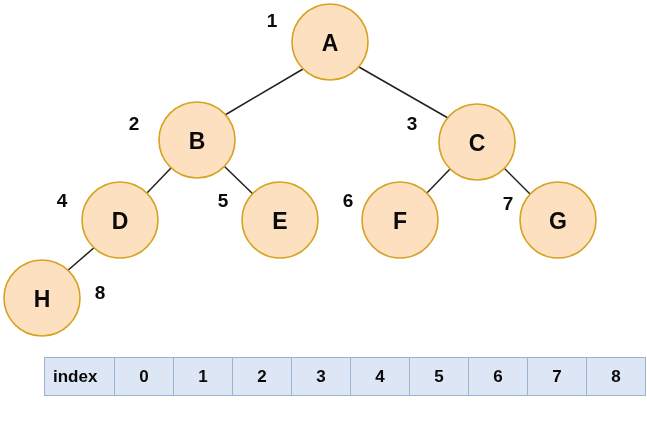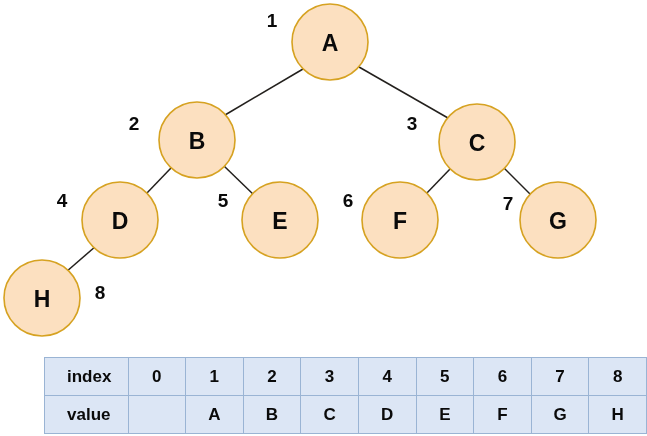--- a/index.html
+++ b/index.html
@@ -72,21 +72,21 @@
     font-size: 17px;
     font-weight: bold;
     color: #0a0a0a;
     text-align: center;
     vertical-align: middle;
     padding: 0;
   }
   #array-table td.row-label {
     width: 61px;
     text-align: left;
-    padding-left: 22px;
+    padding-left: 8px;
   }
   #array-table td.cell {
     width: 58px;
   }
 </style>
 </head>
 <body>
 
 <div id="canvas">
 
@@ -152,28 +152,16 @@
           <td class="cell">0</td>
           <td class="cell">1</td>
           <td class="cell">2</td>
           <td class="cell">3</td>
           <td class="cell">4</td>
           <td class="cell">5</td>
           <td class="cell">6</td>
           <td class="cell">7</td>
           <td class="cell">8</td>
         </tr>
-        <tr>
-          <td class="row-label">value</td>
-          <td class="cell"></td>
-          <td class="cell">A</td>
-          <td class="cell">B</td>
-          <td class="cell">C</td>
-          <td class="cell">D</td>
-          <td class="cell">E</td>
-          <td class="cell">F</td>
-          <td class="cell">G</td>
-          <td class="cell">H</td>
-        </tr>
       </tbody>
   </table>
 
 </div>
 
 </body></html>

